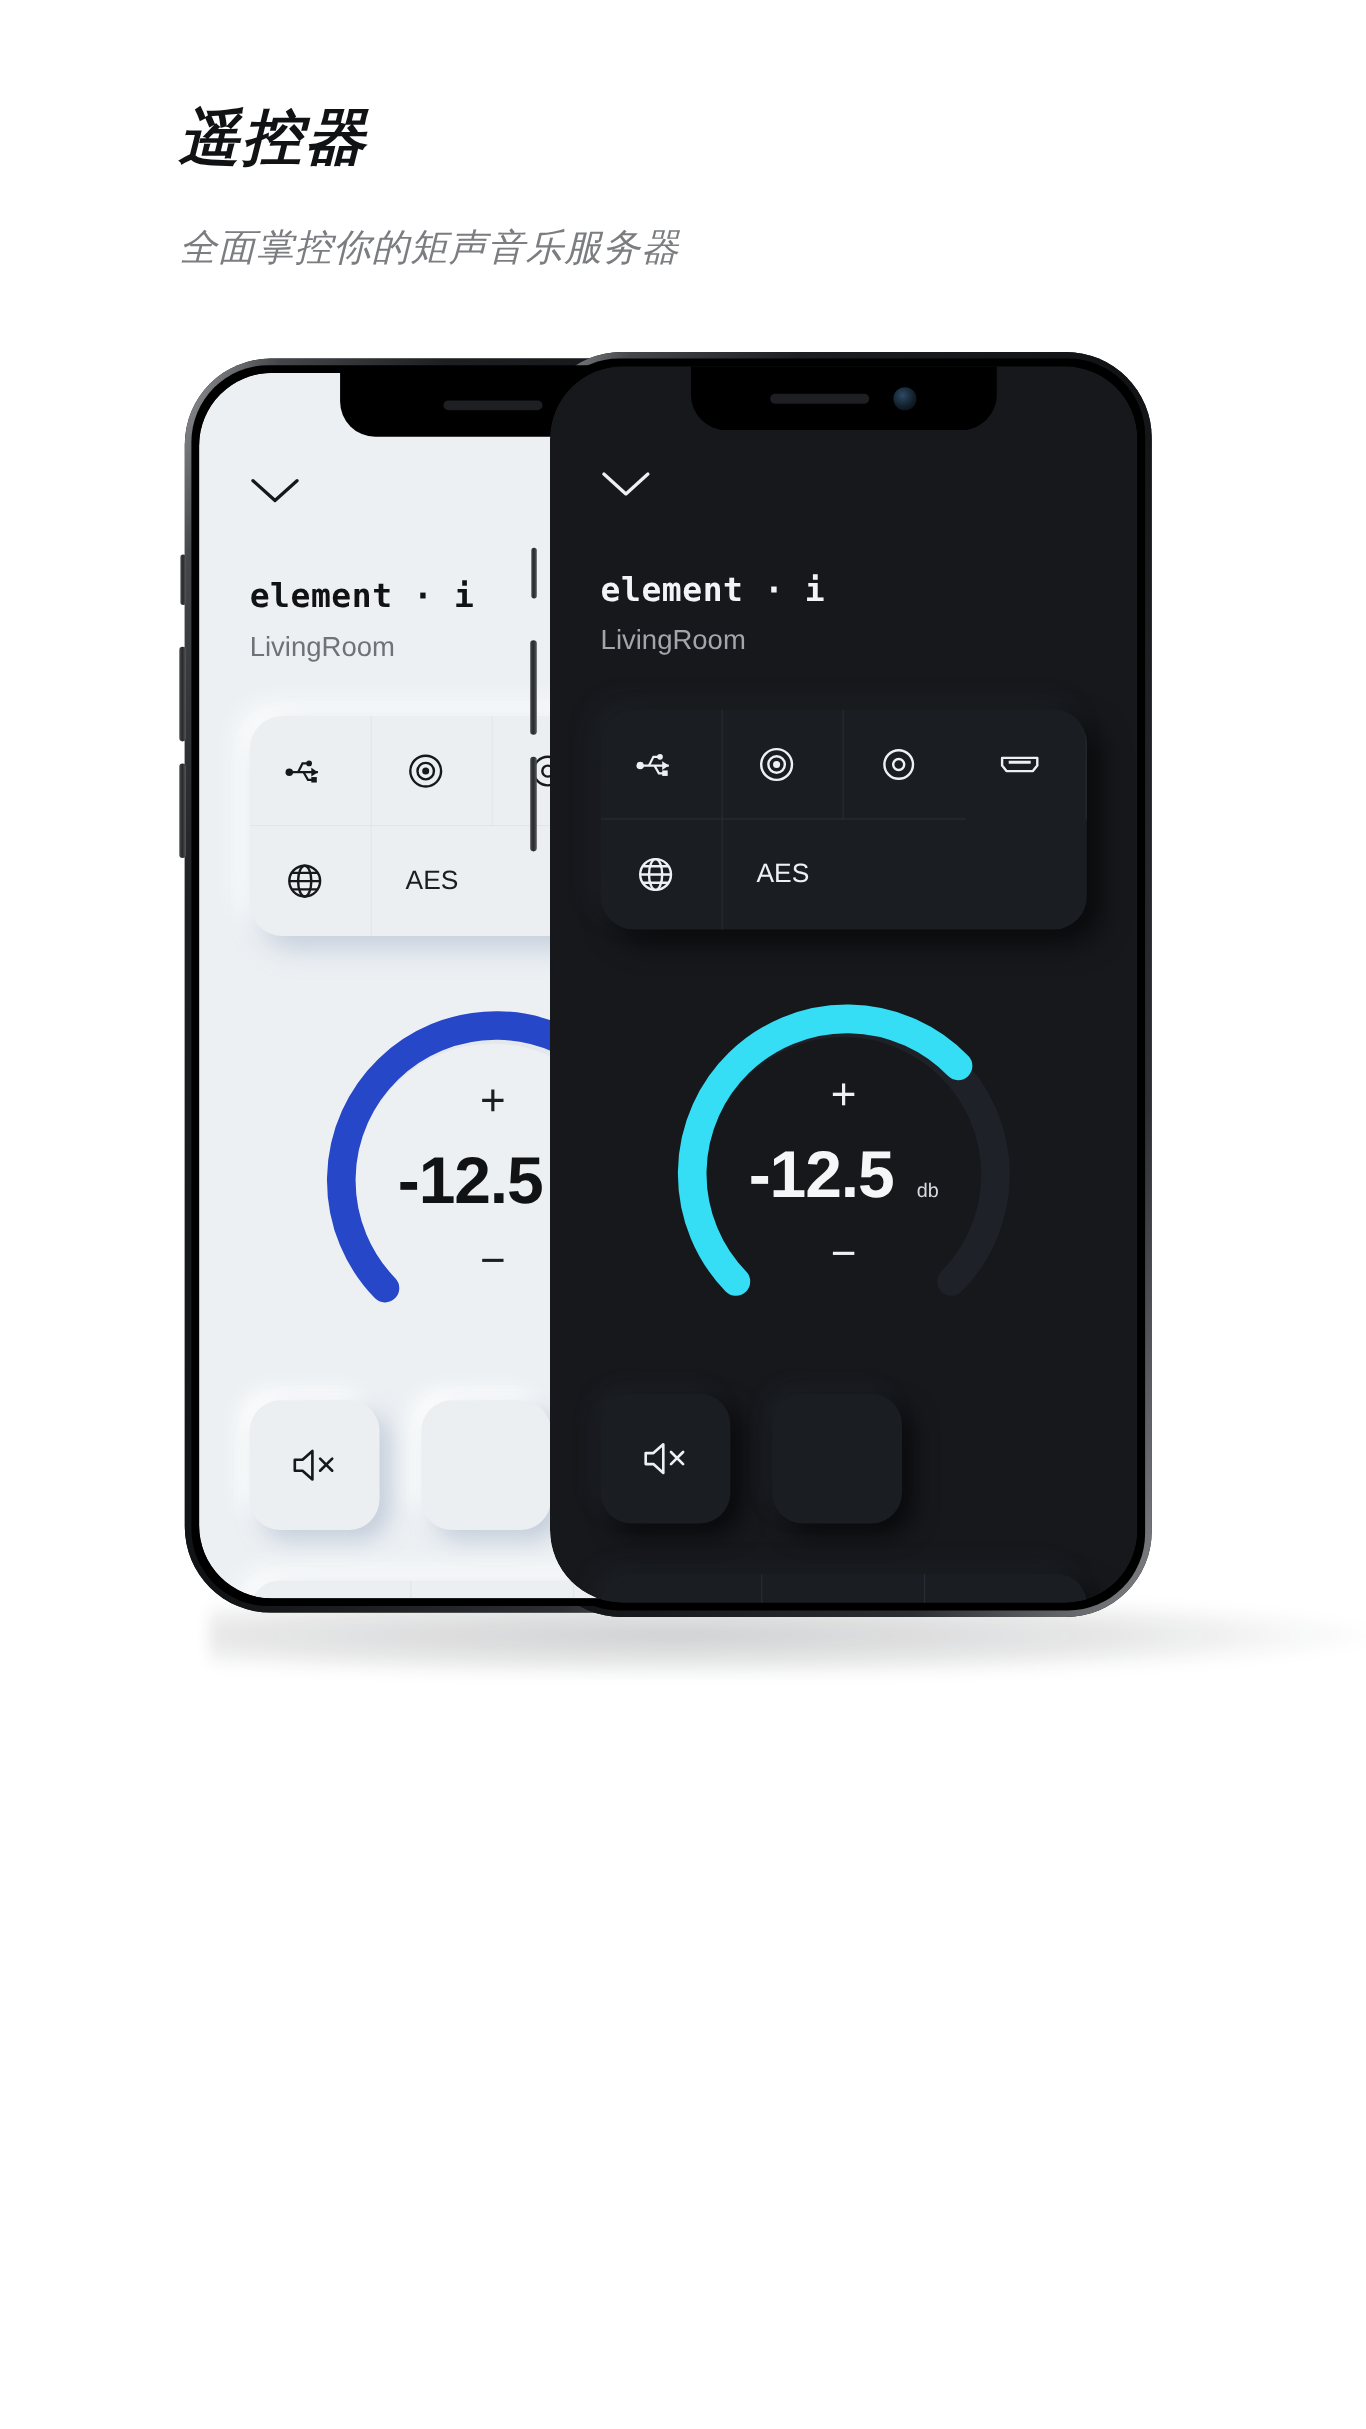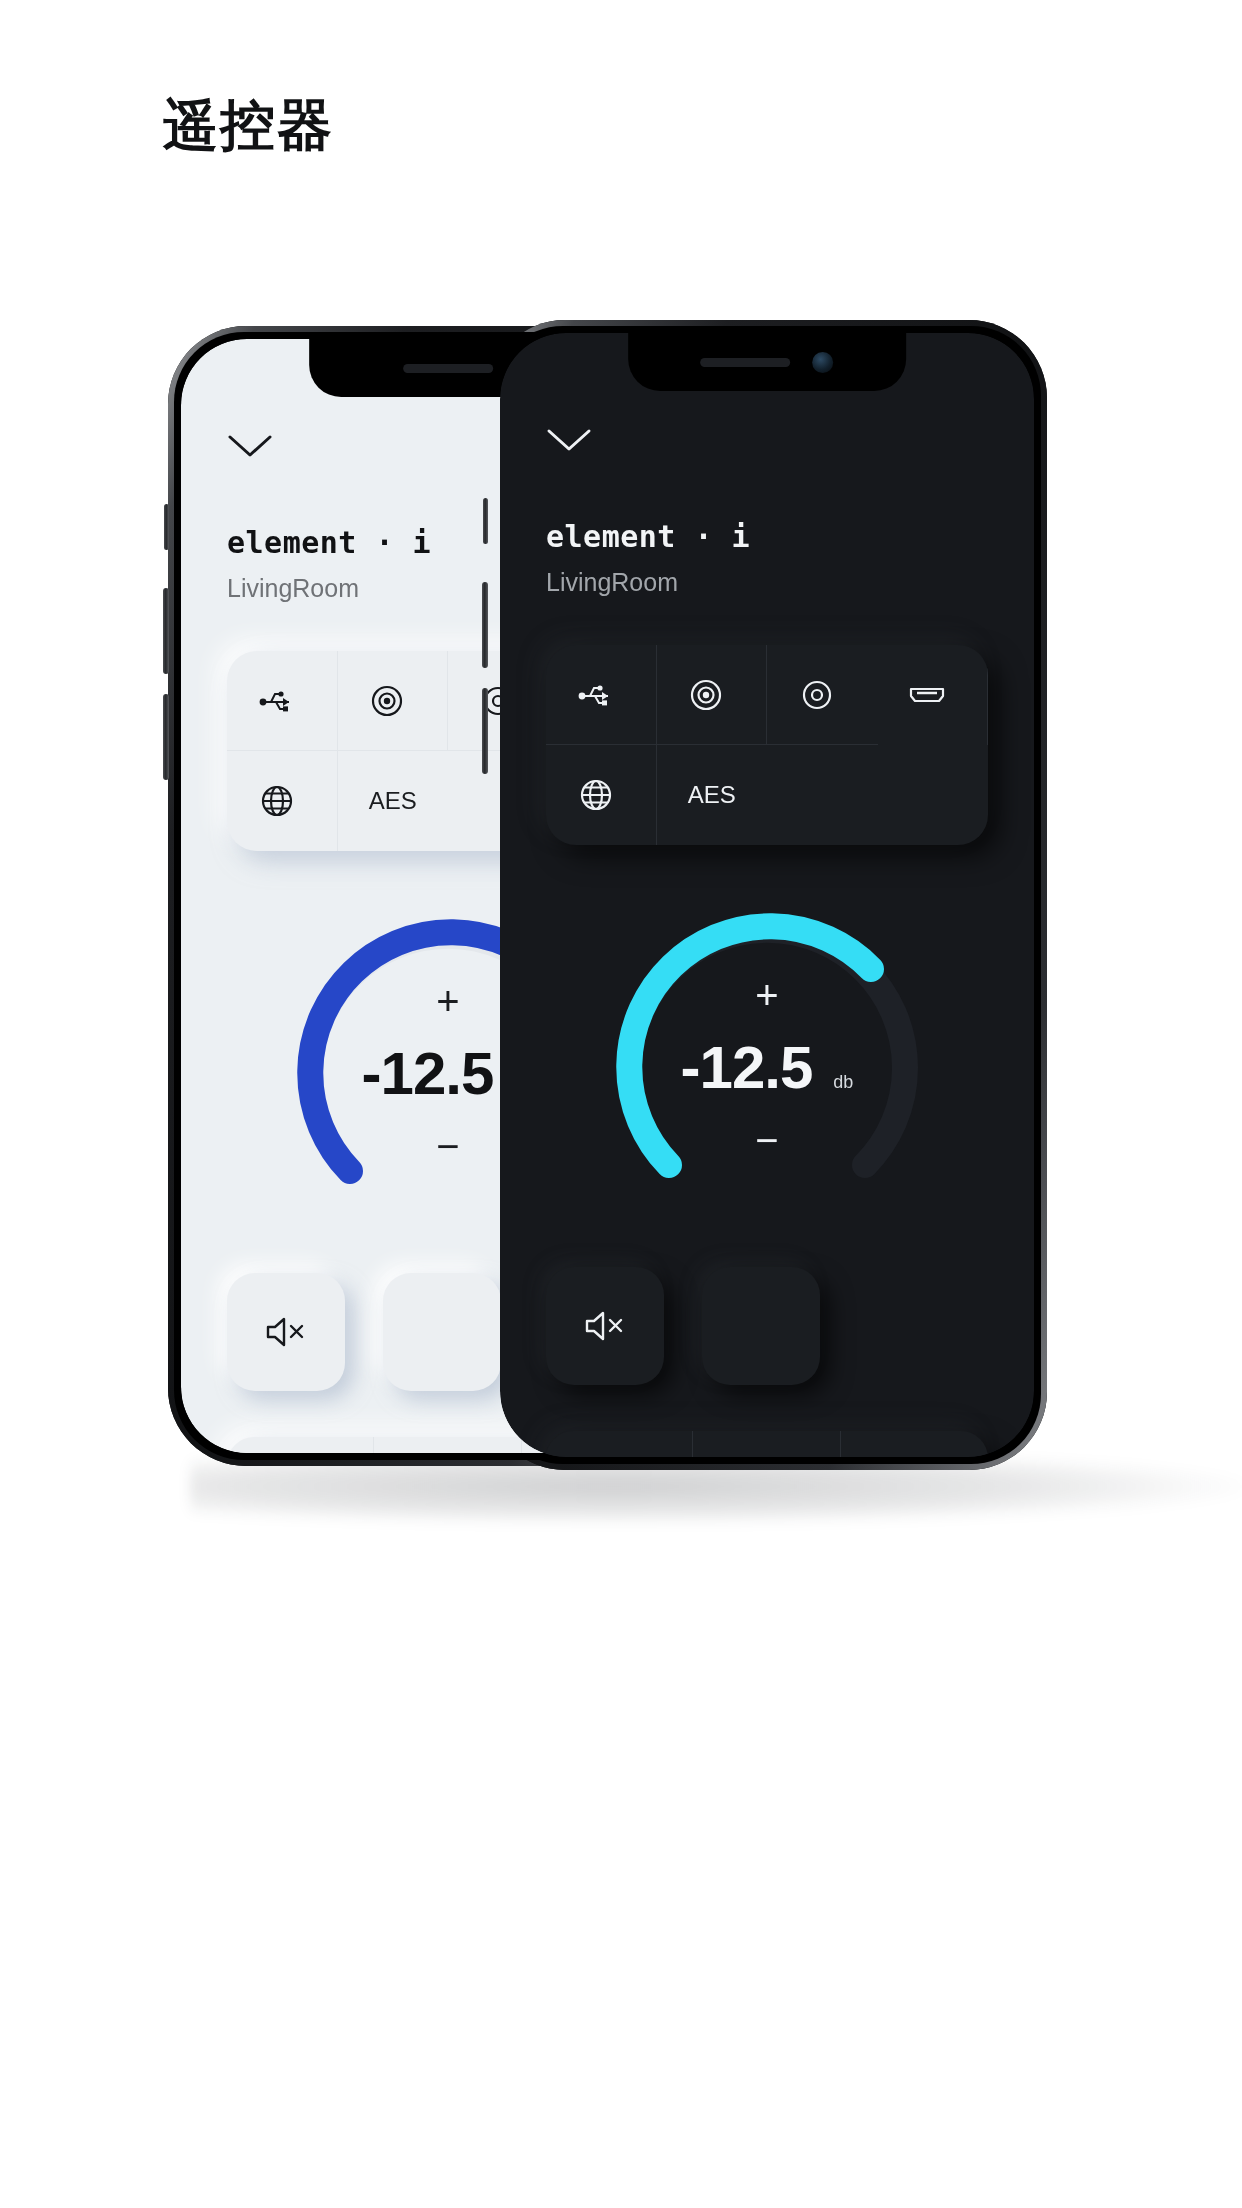--- a/index.html
+++ b/index.html
@@ -5,21 +5,21 @@
   * { margin:0; padding:0; box-sizing:border-box; }
   html, body { width:1242px; height:2208px; }
   body {
     background:#ffffff;
     font-family:"Liberation Sans", sans-serif;
     overflow:hidden;
     position:relative;
   }
 
   
-  .header { position:absolute; left:163px; top:92px; width:900px; }
+  .header { position:absolute; left:163px; top:92px; width:900px;font-style:italic; }
   .page-title {
     font-size:55px;
     font-weight:bold;
     color:#111214;
     letter-spacing:2px;
     line-height:1.2;
     font-family:"DejaVu Sans","Liberation Sans",sans-serif;
   }
   .page-subtitle {
     margin-top:44px;
@@ -237,20 +237,21 @@
   .dark  .out-cell{ border-right:1px solid #2a2e34; }
   .out-cell:last-child{ border-right:none; }
 
   svg{ display:block; }
 </style>
 </head>
 <body>
 
 <div class="header">
   <div class="page-title">遥控器</div>
+  <div class="page-subtitle">全面掌控你的矩声音乐服务器</div>
 </div>
 
 <div class="stage">
 
   <div class="floor-shadow"></div>
 
   <div class="phone" style="left:168px; top:326px; width:560px; height:1140px;">
     <div class="side-btn" style="left:-4px; top:178px; width:5px; height:46px;"></div>
     <div class="side-btn" style="left:-5px; top:262px; width:6px; height:86px;"></div>
     <div class="side-btn" style="left:-5px; top:368px; width:6px; height:86px;"></div>

